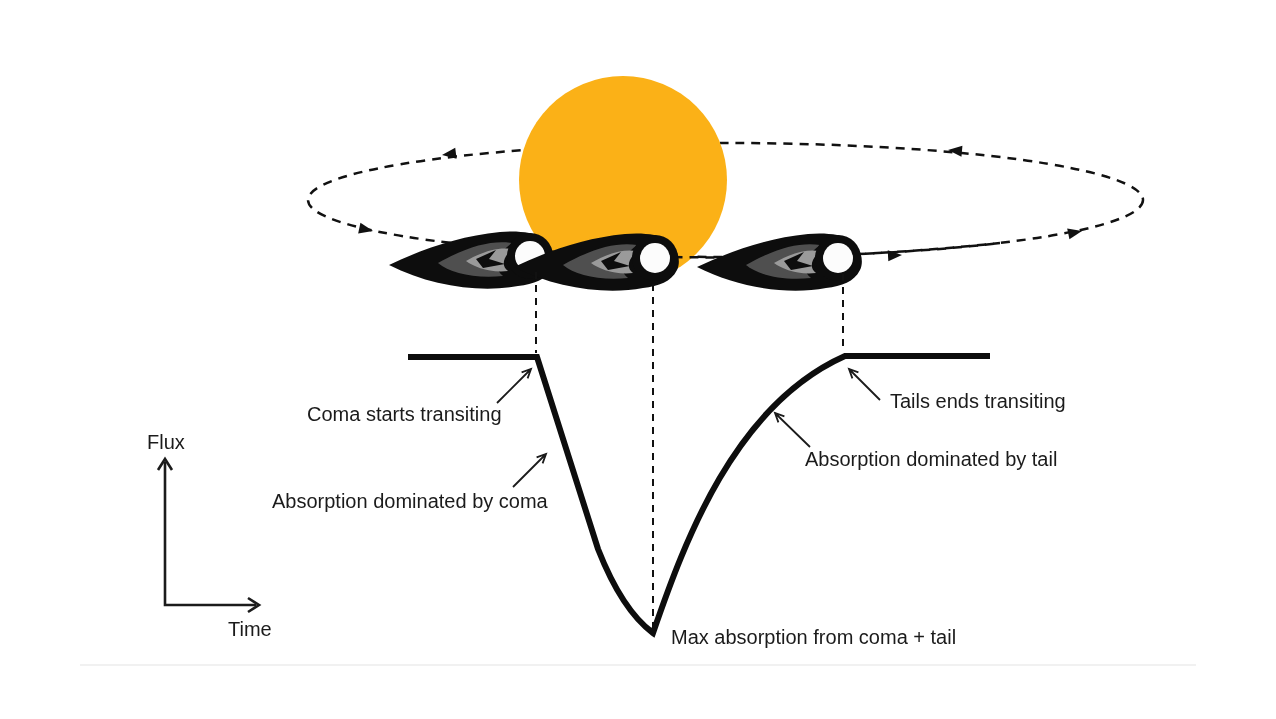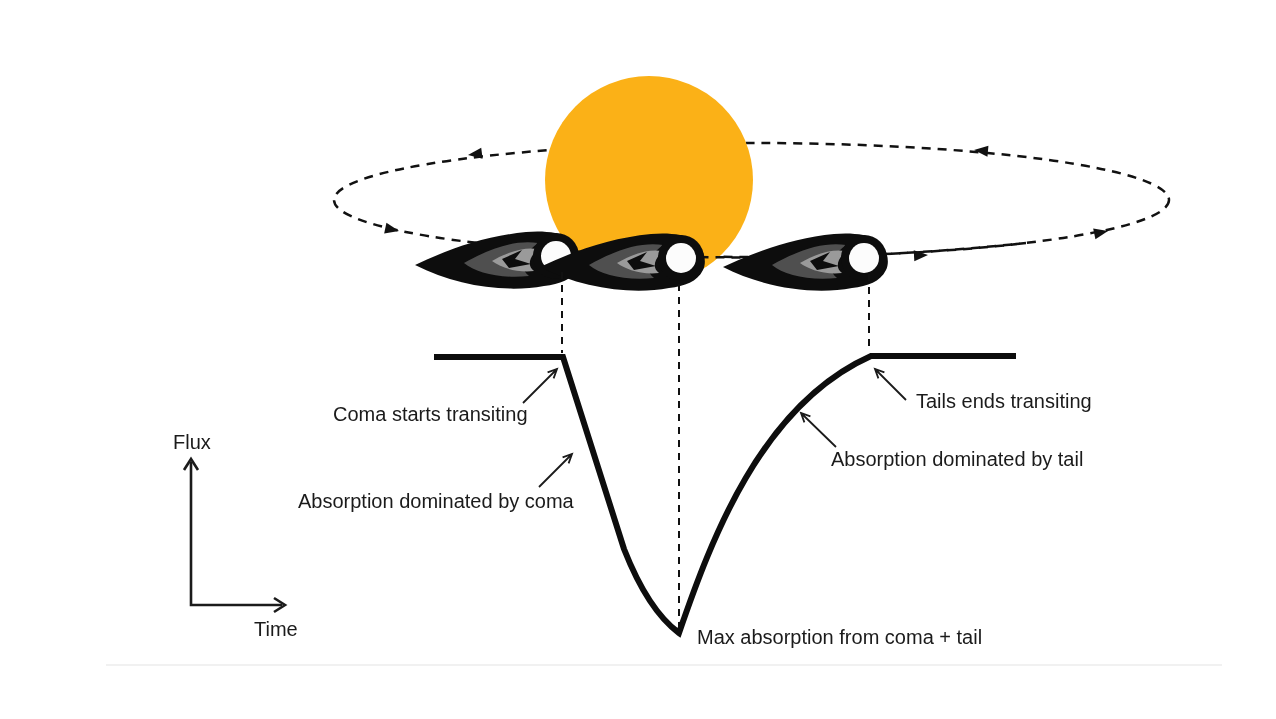--- a/index.html
+++ b/index.html
@@ -9,21 +9,20 @@
     width: 1276px;
     height: 719px;
     overflow: hidden;
     font-family: "Liberation Sans", sans-serif;
   }
   .stage {
     position: relative;
     width: 1201px;
     height: 719px;
     background: #ffffff;
-    padding-left: 26px;
   }
   svg { display: block; }
   text.lbl {
     font-family: "Liberation Sans", sans-serif;
     font-size: 20px;
     fill: #1b1b1b;
   }
   text.axis-lbl {
     font-family: "Liberation Sans", sans-serif;
     font-size: 20px;

